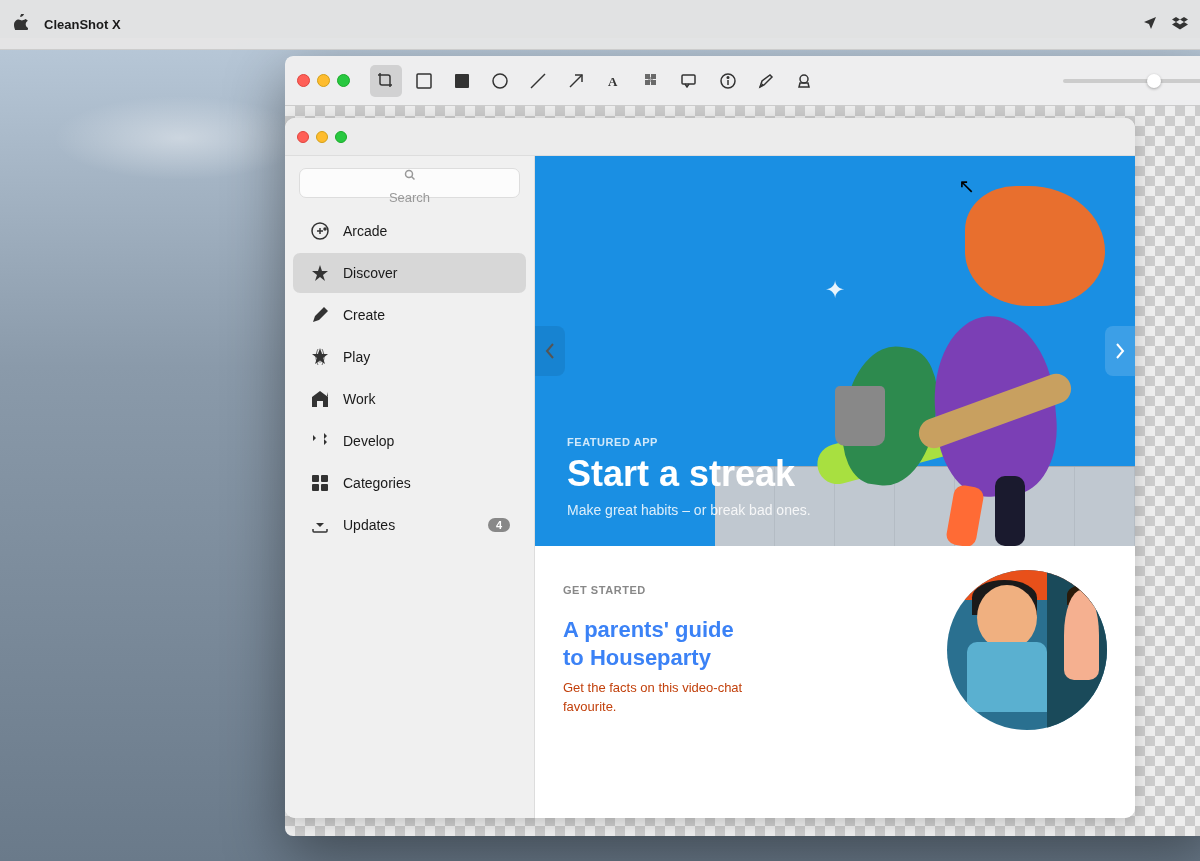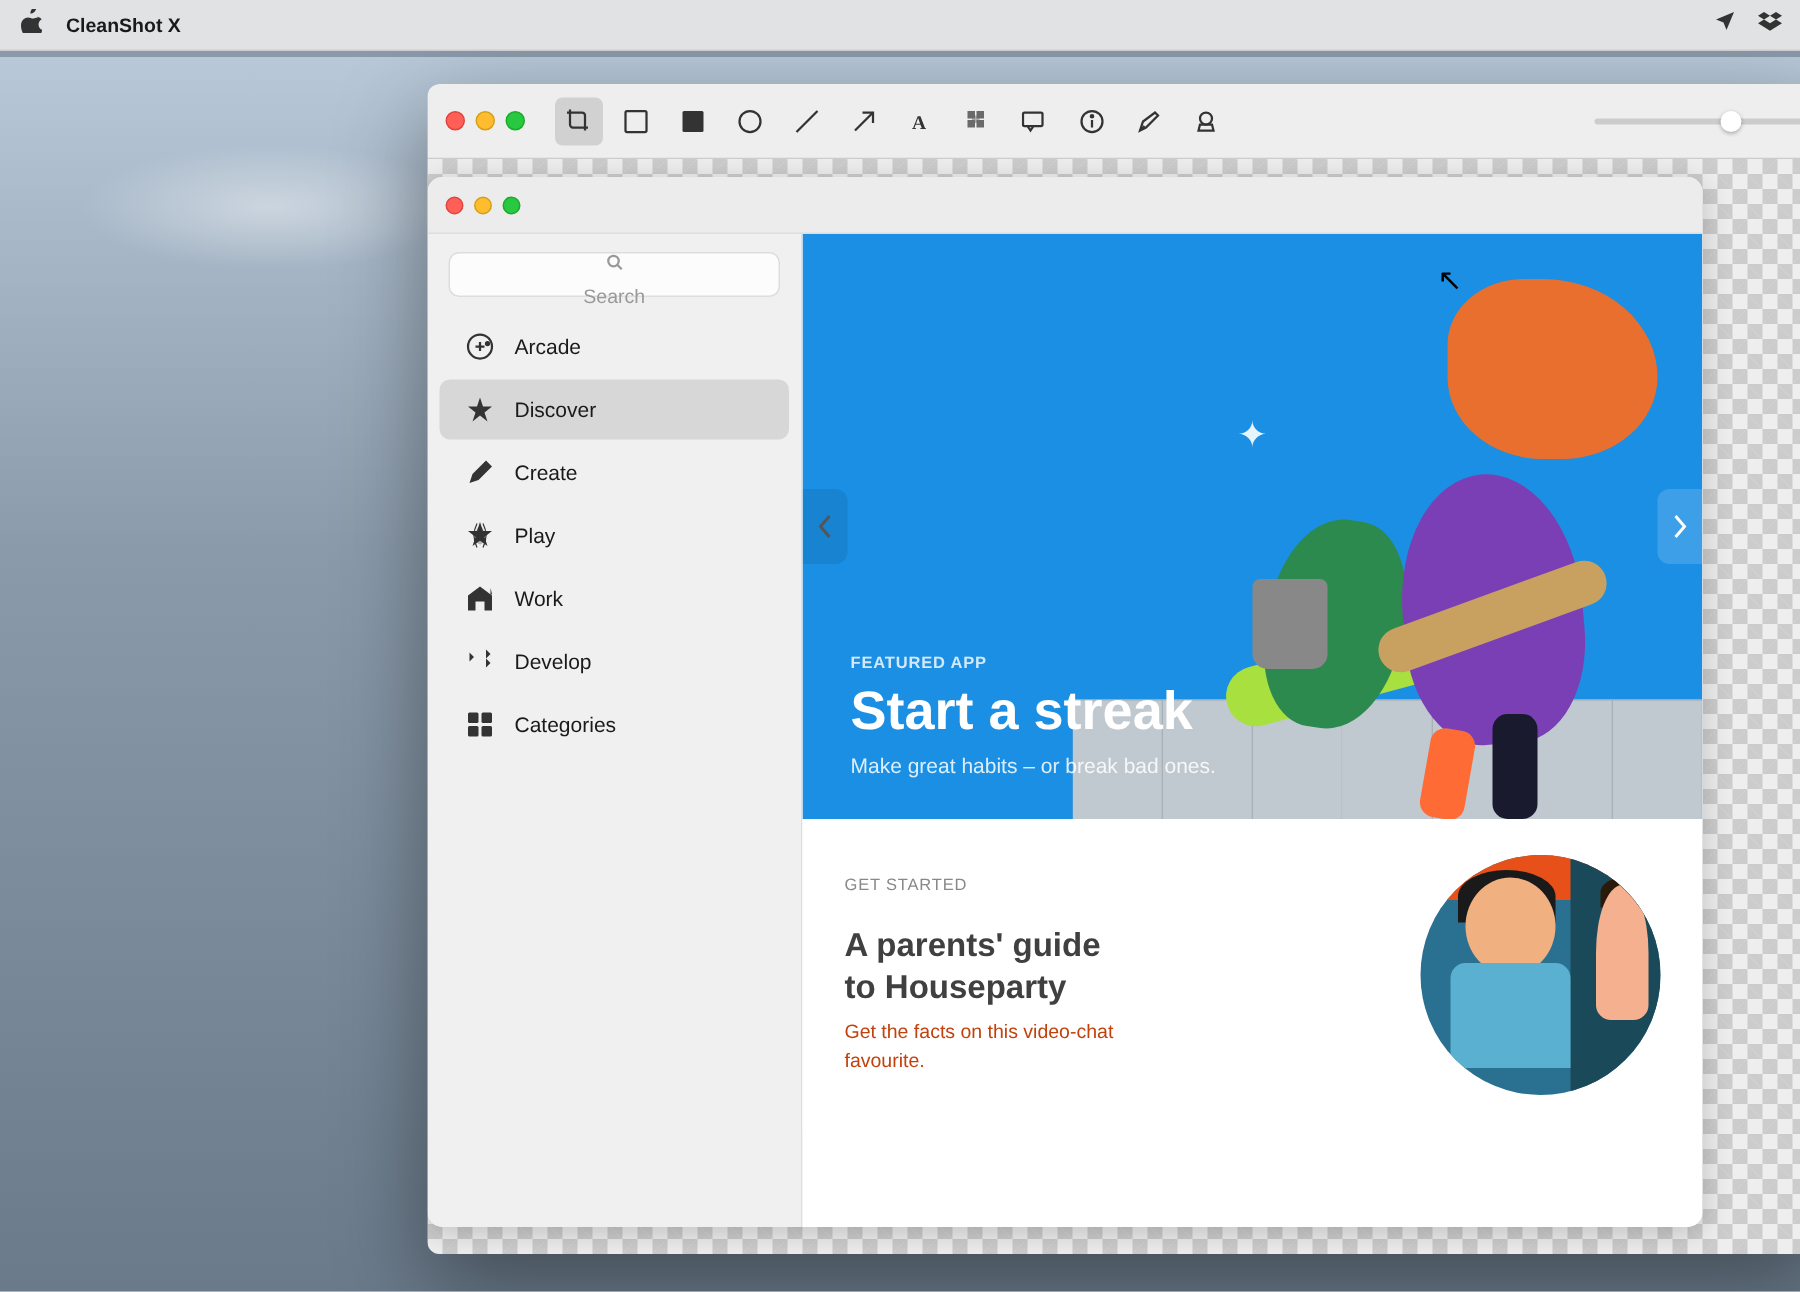--- a/index.html
+++ b/index.html
@@ -8,21 +8,21 @@
       height: 861px;
       overflow: hidden;
       font-family: -apple-system, BlinkMacSystemFont, 'SF Pro Text', sans-serif;
       background: #8a9aaa;
       position: relative;
     }
 
     
     .menubar {
       width: 100%;
-      height: 34px;
+      height: 50px;
       background: rgba(230,230,230,0.95);
       display: flex;
       align-items: center;
       padding: 0 12px;
       gap: 16px;
       position: relative;
       z-index: 100;
       border-bottom: 1px solid #ccc;
     }
     .menubar-apple {
@@ -495,30 +495,30 @@
     }
 
     
     .bottom-section {
       padding: 24px 28px;
       background: white;
     }
 
     .get-started-label {
       font-size: 11px;
-      font-weight: 400;
+      font-weight: 700;
       color: #888;
       letter-spacing: 0.05em;
       text-transform: uppercase;
       margin-bottom: 6px;
     }
     .get-started-title {
       font-size: 22px;
       font-weight: 700;
-      color: #404040;
+      color: #3b82f6;
       line-height: 1.25;
       margin-bottom: 8px;
       margin-top: 20px;
     }
     .get-started-subtitle {
       font-size: 13px;
       color: #c2410c;
       line-height: 1.4;
     }
 
@@ -810,20 +810,30 @@
               <svg width="20" height="20" viewBox="0 0 20 20" fill="#333">
                 <rect x="2" y="2" width="7" height="7" rx="1"></rect>
                 <rect x="11" y="2" width="7" height="7" rx="1"></rect>
                 <rect x="2" y="11" width="7" height="7" rx="1"></rect>
                 <rect x="11" y="11" width="7" height="7" rx="1"></rect>
               </svg>
             </div>
             <span class="nav-label">Categories</span>
           </div>
 
+          <div class="nav-item">
+            <div class="nav-icon">
+              <svg width="20" height="20" viewBox="0 0 20 20" fill="#333">
+                <path d="M10 2v10M6 8l4 4 4-4"></path>
+                <path d="M3 14v2a1 1 0 001 1h12a1 1 0 001-1v-2" fill="none" stroke="#333" stroke-width="1.5"></path>
+              </svg>
+            </div>
+            <span class="nav-label">Updates</span>
+            <span class="nav-badge">4</span>
+          </div>
         </div>
 
         <div class="main-content">
 
           <div class="featured-banner">
 
             <div class="illus-container">
 
               <div class="floor-tiles"></div>
 

